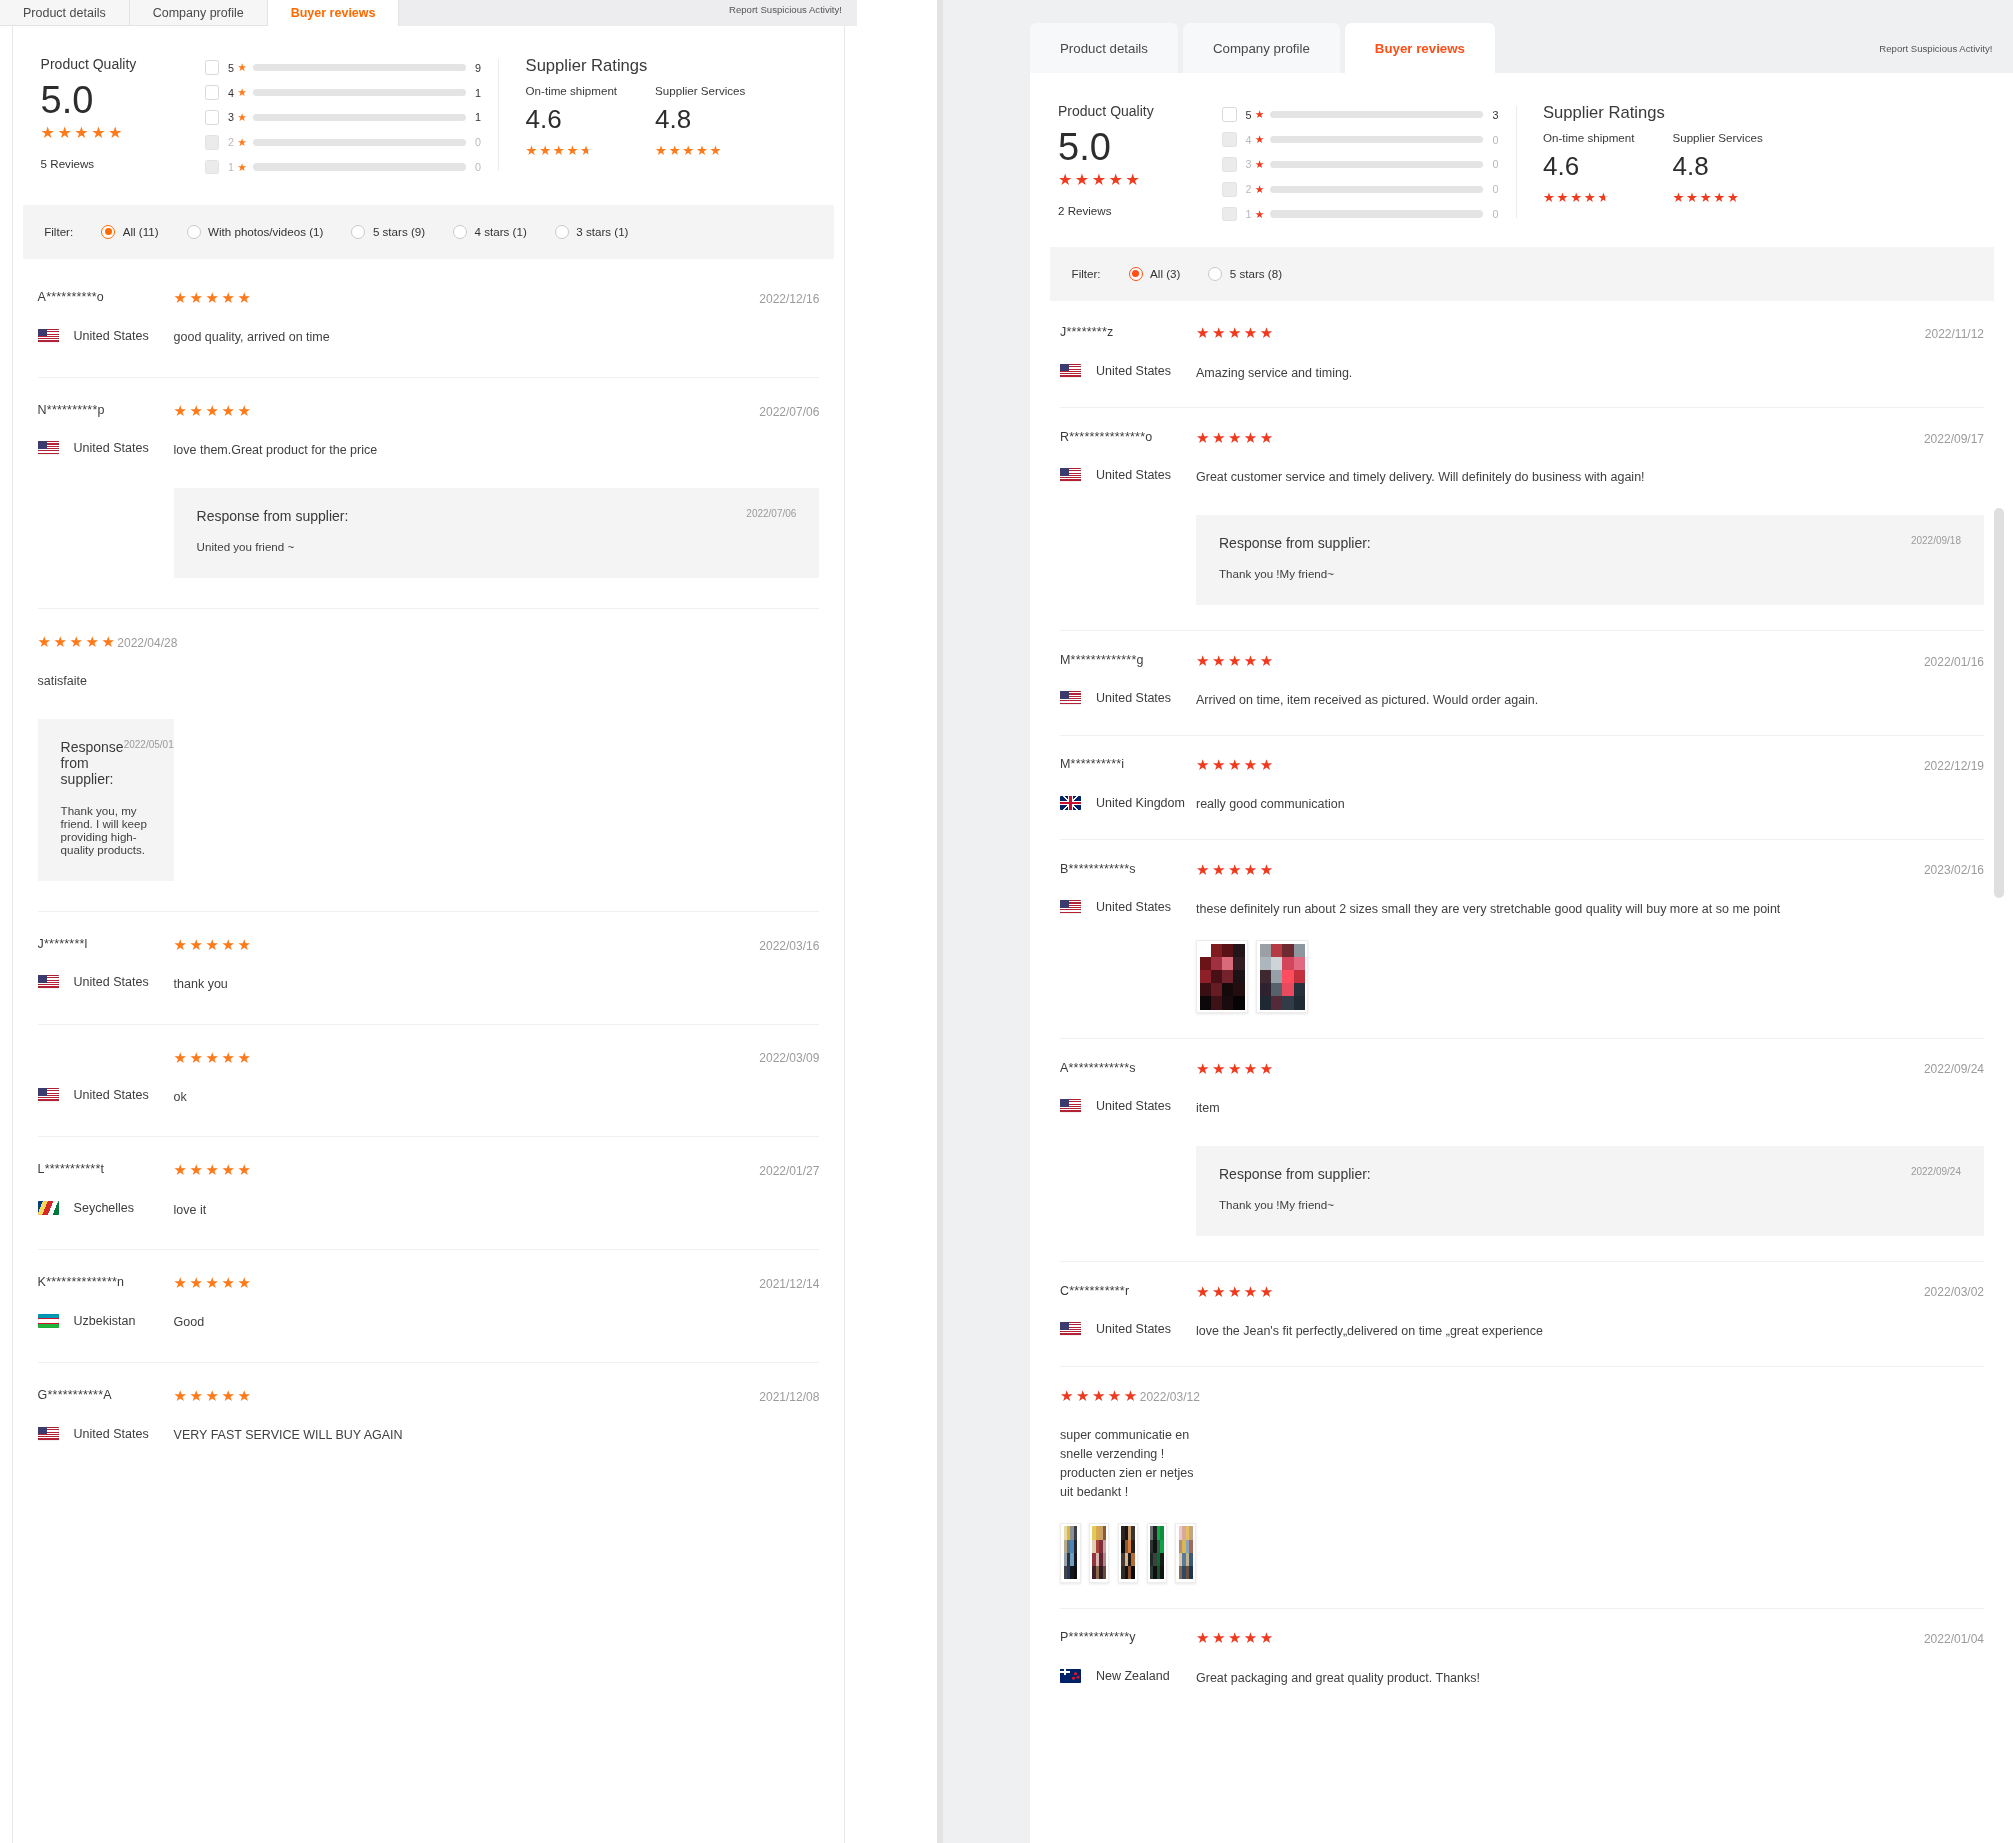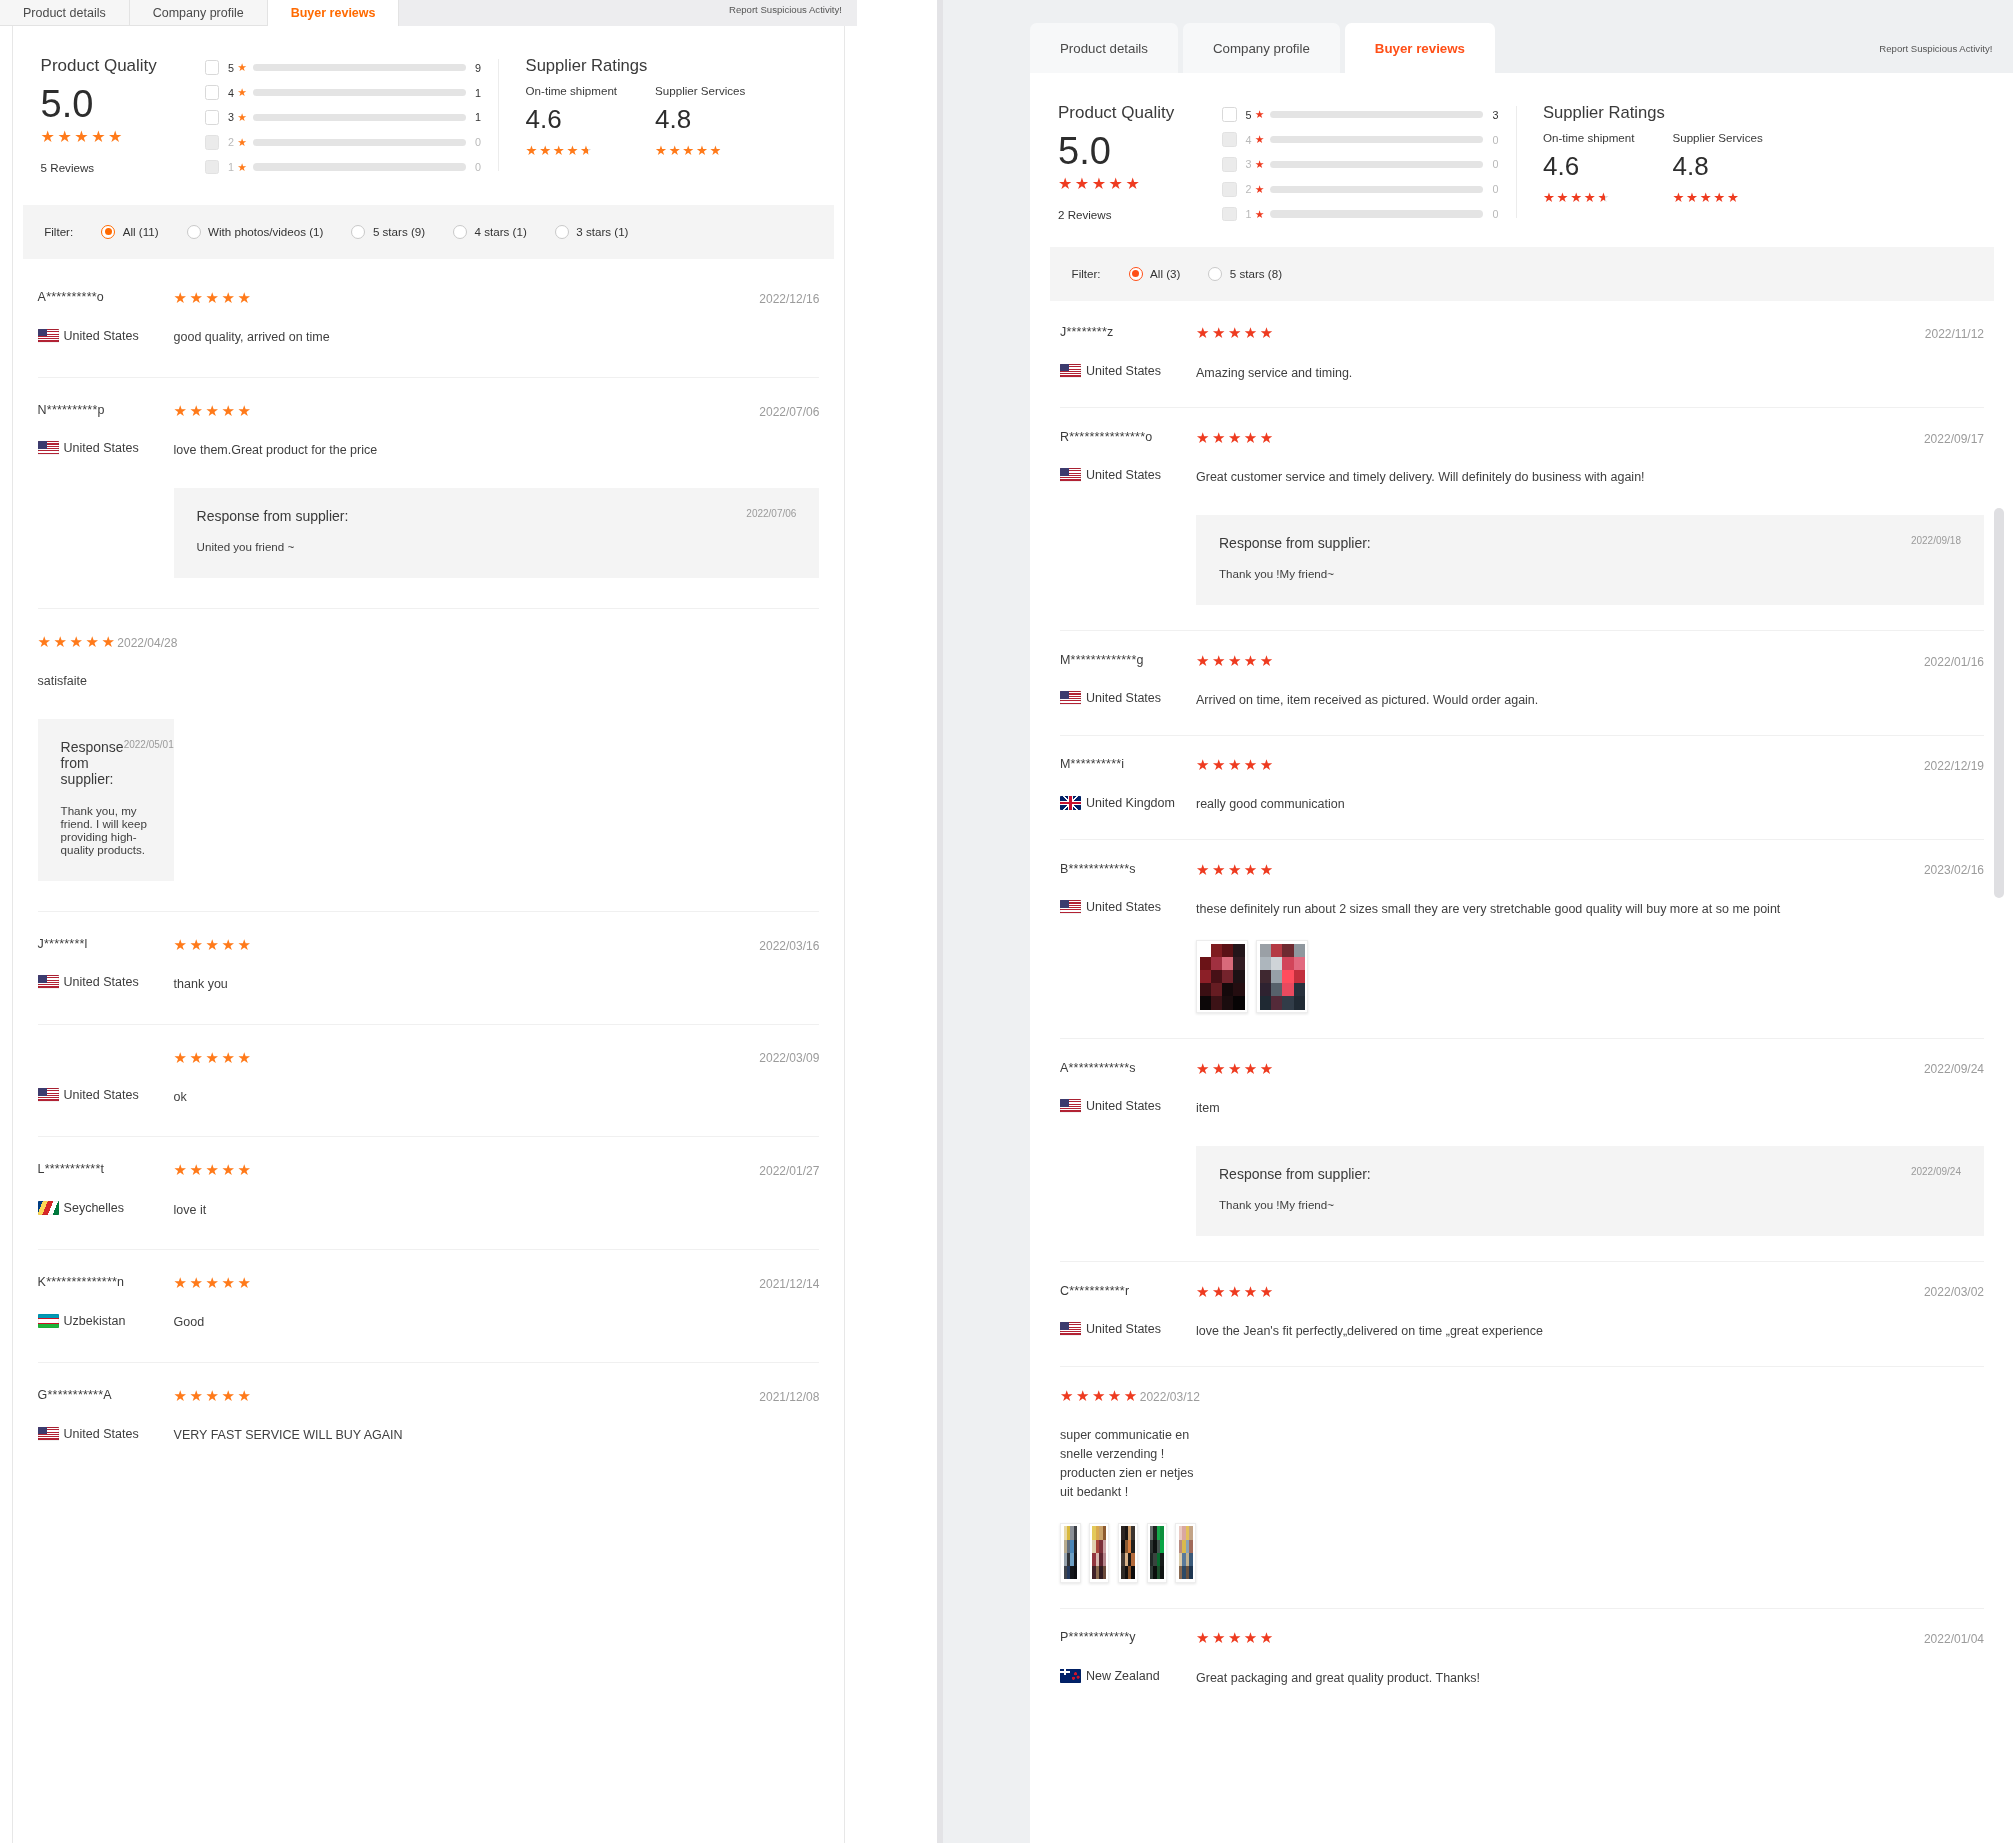--- a/index.html
+++ b/index.html
@@ -27,21 +27,21 @@
   .left .report{top:4.2px;right:15px;}
   .right .report{top:43px;right:21.6px;}
 
   
   .left .card{margin:0 11.6px;border:0.8px solid #e7e7e7;border-top:none;min-height:1819px;background:#fff;}
   .right .card{margin-left:42px;background:#fff;min-height:1778px;}
 
   
   .summary{display:flex;padding:30px 28px 8.3px;}
   .q-col{width:164px;flex:none;}
-  .q-title{font-size:17px;color:#3a3a3a;}
+  .q-title{font-size:14px;color:#3a3a3a;}
   .q-score{font-size:38px;color:#2d2d2d;margin:6.6px 0 1.7px;}
   .q-stars{font-size:16px;letter-spacing:2.5px;color:var(--star);}
   .q-reviews{font-size:11.6px;color:#333;margin-top:15px;}
   .bars{width:287px;flex:none;padding-top:2.5px;}
   .bar-row{display:flex;align-items:center;height:18.3px;margin-bottom:6.6px;font-size:10.8px;}
   .cb{width:12.5px;height:12.5px;flex:none;border:0.8px solid #d9d9d9;border-radius:2.5px;background:#fff;margin-right:6.6px;cursor:pointer;}
   .cb.dis{background:#ebebeb;border-color:#e2e2e2;}
   .bar-num{width:8.3px;text-align:right;margin-right:3.3px;color:#333;}
   .bar-row.dis .bar-num{color:#b9b9b9;}
   .bar-star{color:var(--star);font-size:10.8px;margin-right:5.8px;}
@@ -68,21 +68,21 @@
   .radio.sel{border-color:var(--accent);}
   .radio.sel::after{content:"";position:absolute;inset:2.5px;border-radius:50%;background:var(--accent);}
 
   
   .reviews{padding:6.6px 25px 0;}
   .right .reviews{padding:3.3px 30px 0;}
   .review{display:grid;grid-template-columns:136px 1fr;padding:25px 0 30px;border-bottom:0.8px solid #f0f0f0;}
   .right .review{padding:21.6px 0 25px;}
   .review:last-child{border-bottom:none;}
   .r-name{font-size:12.5px;color:#3c3c3c;min-height:16px;letter-spacing:0.2px;}
-  .r-geo{display:flex;align-items:center;gap:5px;margin-top:22.4px;}
+  .r-geo{display:flex;align-items:center;gap:15px;margin-top:22.4px;}
   .r-country{font-size:12.5px;color:#3c3c3c;}
   .r-head{display:flex;justify-content:space-between;align-items:flex-start;}
   .r-stars{font-size:15px;letter-spacing:2.5px;color:var(--star);line-height:1;}
   .r-date{font-size:12px;color:#9b9b9b;padding-top:1.7px;}
   .r-text{font-size:12.5px;color:#3f3f3f;margin-top:22.4px;line-height:1.5;max-width:831px;}
   .resp{background:#f4f4f4;margin-top:28px;padding:20px 23px 25px;}
   .resp-head{display:flex;justify-content:space-between;}
   .resp-title{font-size:14px;color:#3a3a3a;}
   .resp-date{font-size:10px;color:#9b9b9b;}
   .resp-text{font-size:11.6px;color:#3f3f3f;margin-top:16.6px;}

